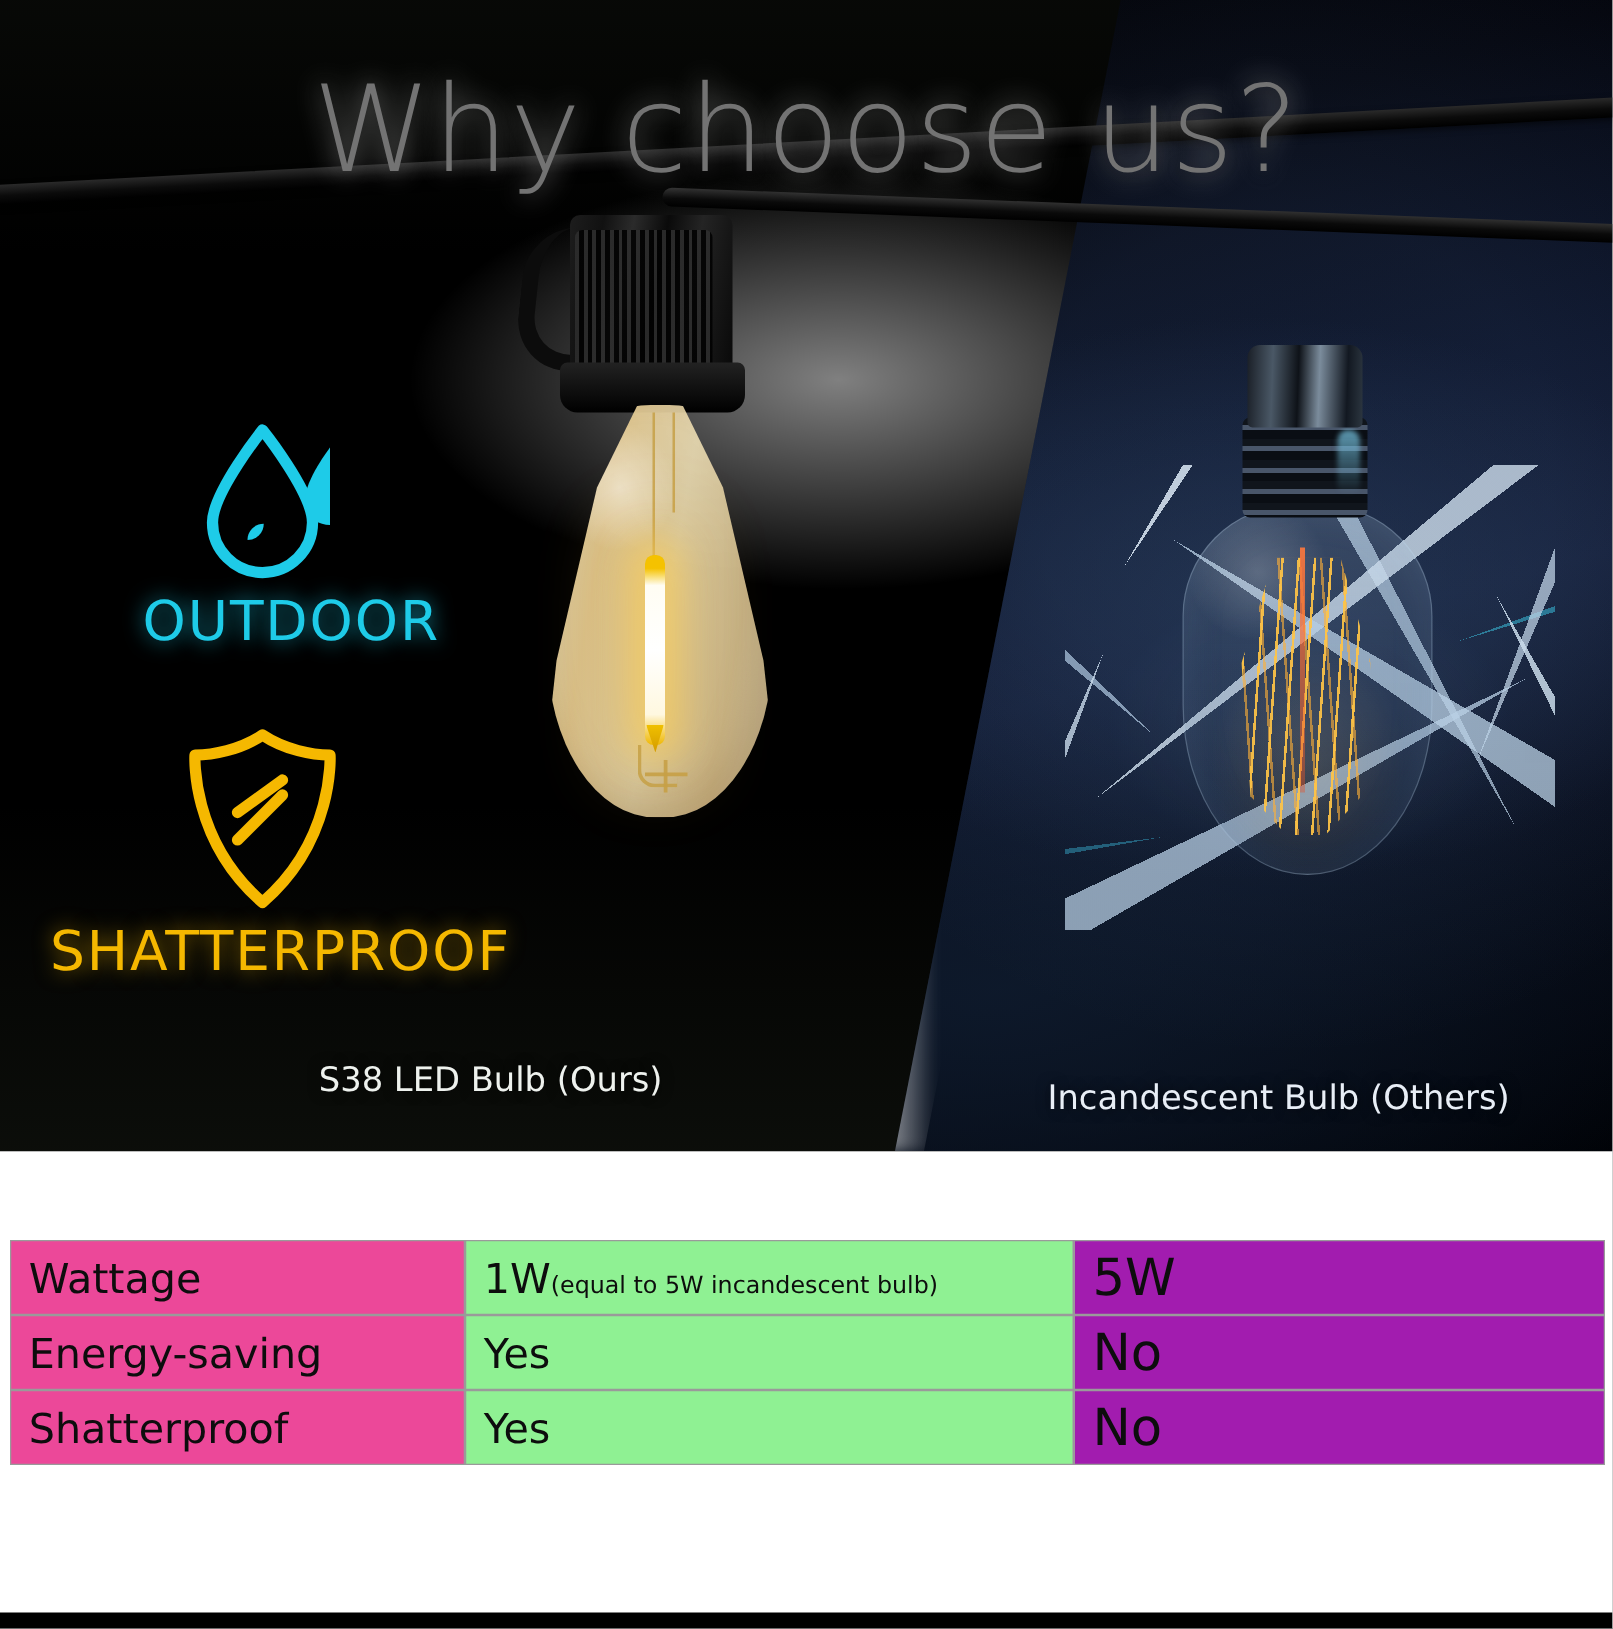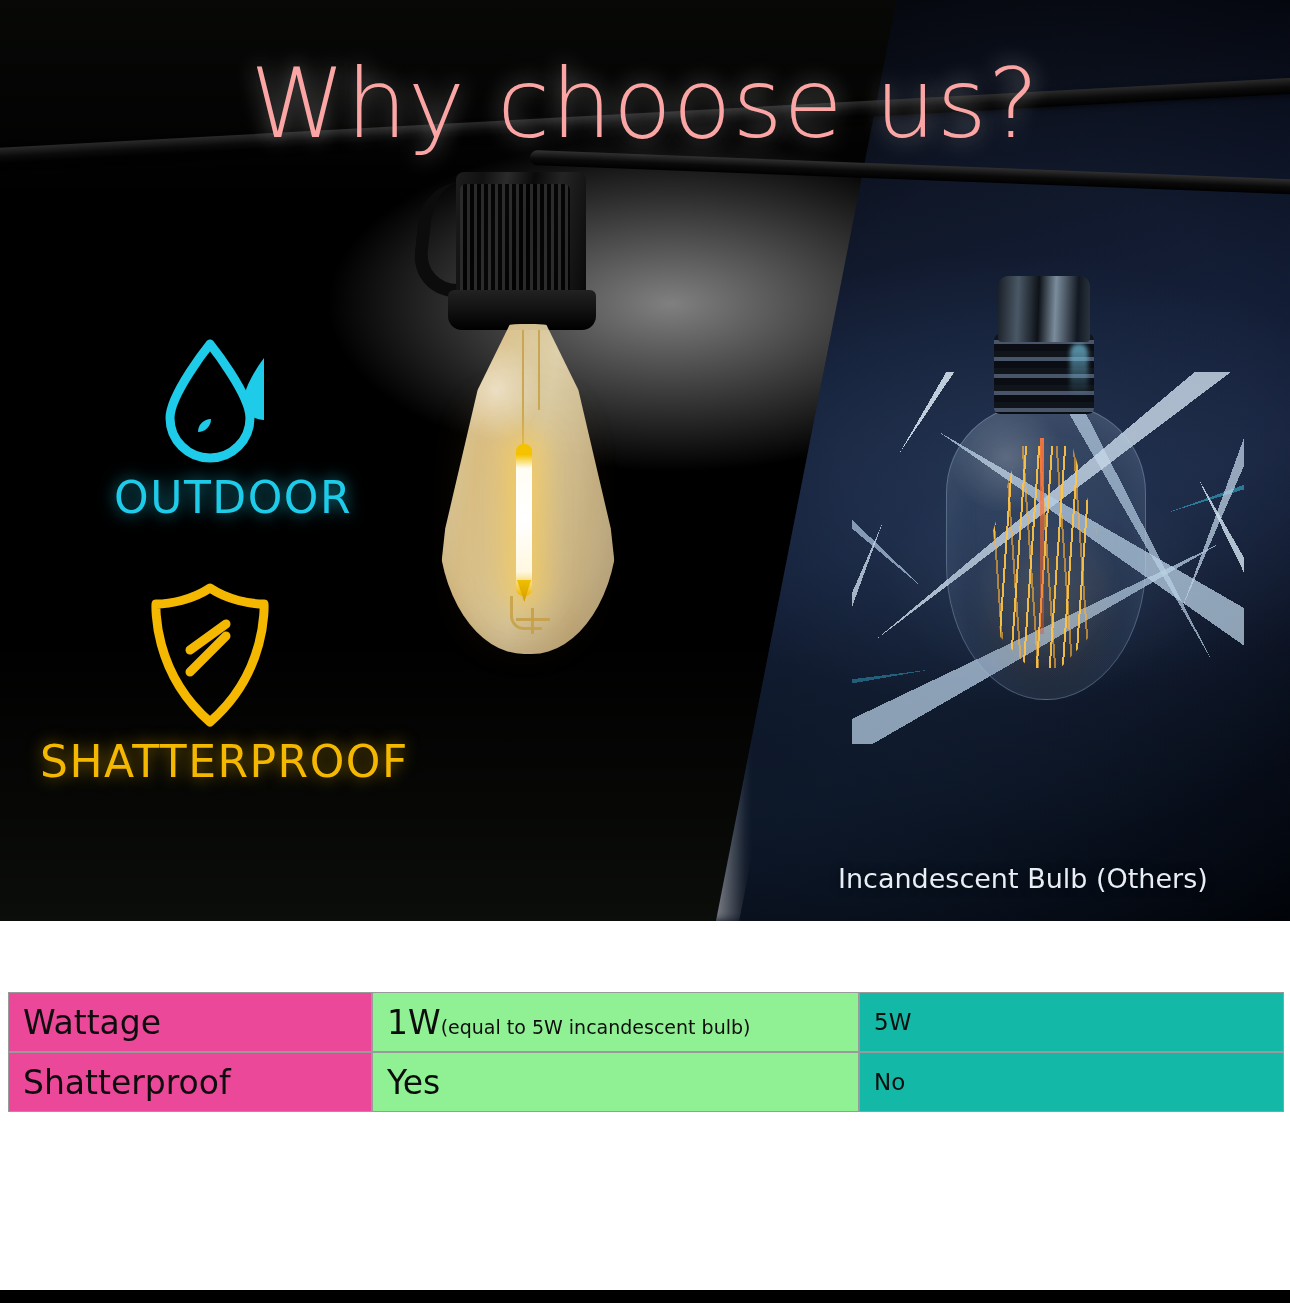--- a/index.html
+++ b/index.html
@@ -204,21 +204,21 @@
   .corner-arc{
     position:absolute; left:-30px; bottom:-22px; width:92px; height:92px;
     border:6px solid rgba(225,228,220,.85); border-radius:50%;
     border-right-color:transparent; border-top-color:transparent;
     filter: blur(.6px);
   }
 
   
   .headline{
     position:absolute; left:0; top:48px; width:1290px; text-align:center;
-    font-size:96px; font-weight:300; letter-spacing:1px; color:#fca5a5;
+    font-size:96px; font-weight:300; letter-spacing:1px; color:#737373;
     text-shadow:0 0 22px rgba(255,255,255,.55), 0 2px 10px rgba(0,0,0,.35);
     font-family:"DejaVu Sans", sans-serif;
   }
 
   
   .feature{ position:absolute; text-align:right; }
   .feature .label{
     font-size:44px; font-weight:400; letter-spacing:1.5px;
     font-family:"DejaVu Sans", sans-serif;
   }
@@ -243,21 +243,21 @@
     position:absolute; left:8px; top:992px; width:1276px;
     border-collapse:separate; border-spacing:0;
   }
   .table td{
     height:60px; vertical-align:middle; padding:0 14px;
     border:1.6px solid #9a9a9a; color:#0d0d0d;
     font-family:"DejaVu Sans", sans-serif;
   }
   .c-label{ width:364px; background:#ec4899; font-size:33px; }
   .c-ours { width:487px; background:#8ff193; font-size:33px; }
-  .c-other{ width:425px; background:#14b8a6; font-size:23px; }
+  .c-other{ width:425px; background:#a21caf; font-size:41px; }
   .sub{ font-size:19px;text-align:right; }
 
   .bottom-bar{ position:absolute; left:0; top:1290px; width:1290px; height:13px; background:#000; }
 </style>
 </head>
 <body>
 
 <div id="page">
 
   <div class="hero">
@@ -312,31 +312,37 @@
       <div class="shield-wrap">
         <svg width="140" height="150" viewBox="0 0 140 150" aria-hidden="true">
           <path d="M70 8 C52 20 30 24 16 24 C16 24 12 92 70 142 C128 92 124 24 124 24 C110 24 88 20 70 8 Z" fill="none" stroke="#f5b800" stroke-width="9" stroke-linejoin="round"></path>
           <line x1="50" y1="70" x2="86" y2="44" stroke="#f5b800" stroke-width="9" stroke-linecap="round"></line>
           <line x1="50" y1="92" x2="86" y2="56" stroke="#f5b800" stroke-width="9" stroke-linecap="round"></line>
         </svg>
       </div>
       <div class="label">SHATTERPROOF</div>
     </div>
 
+    <div class="cap cap-left">S38 LED Bulb (Ours)</div>
     <div class="cap cap-right">Incandescent Bulb (Others)</div>
   </div>
 
   <table class="table">
     <tbody>
       <tr>
         <td class="c-label">Wattage</td>
         <td class="c-ours"><span>1W</span><span class="sub">(equal to 5W incandescent bulb)</span></td>
         <td class="c-other">5W</td>
       </tr>
       <tr>
+        <td class="c-label">Energy-saving</td>
+        <td class="c-ours">Yes</td>
+        <td class="c-other">No</td>
+      </tr>
+      <tr>
         <td class="c-label">Shatterproof</td>
         <td class="c-ours">Yes</td>
         <td class="c-other">No</td>
       </tr>
     </tbody>
   </table>
 
   <div class="bottom-bar"></div>
 </div>
 

